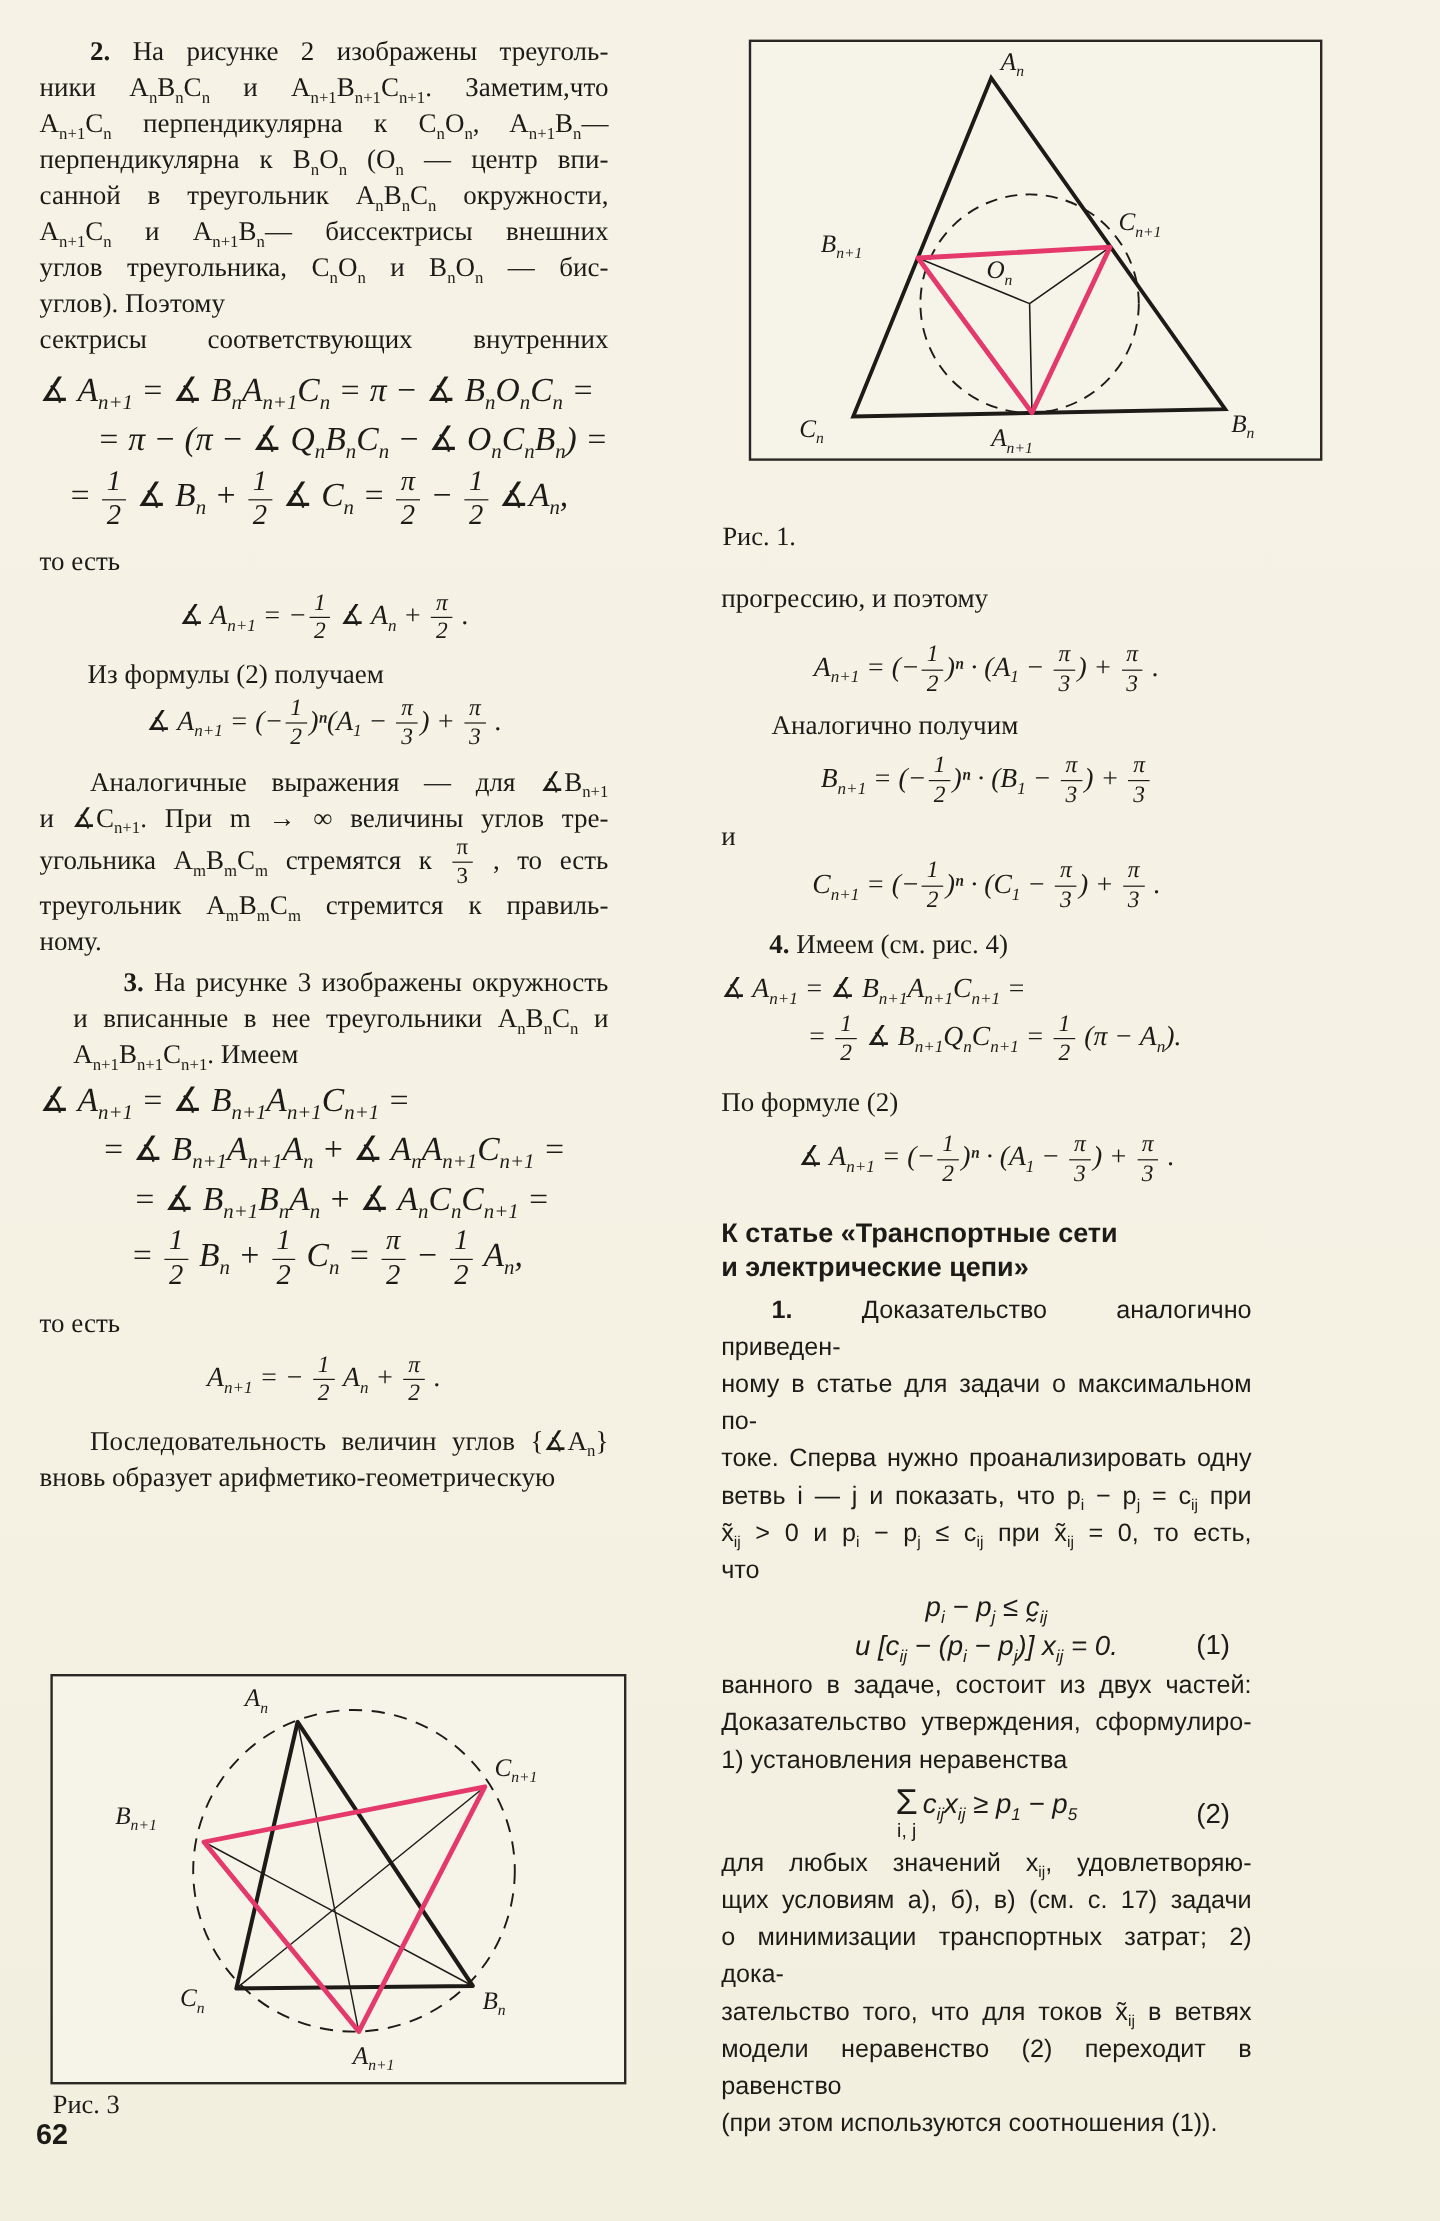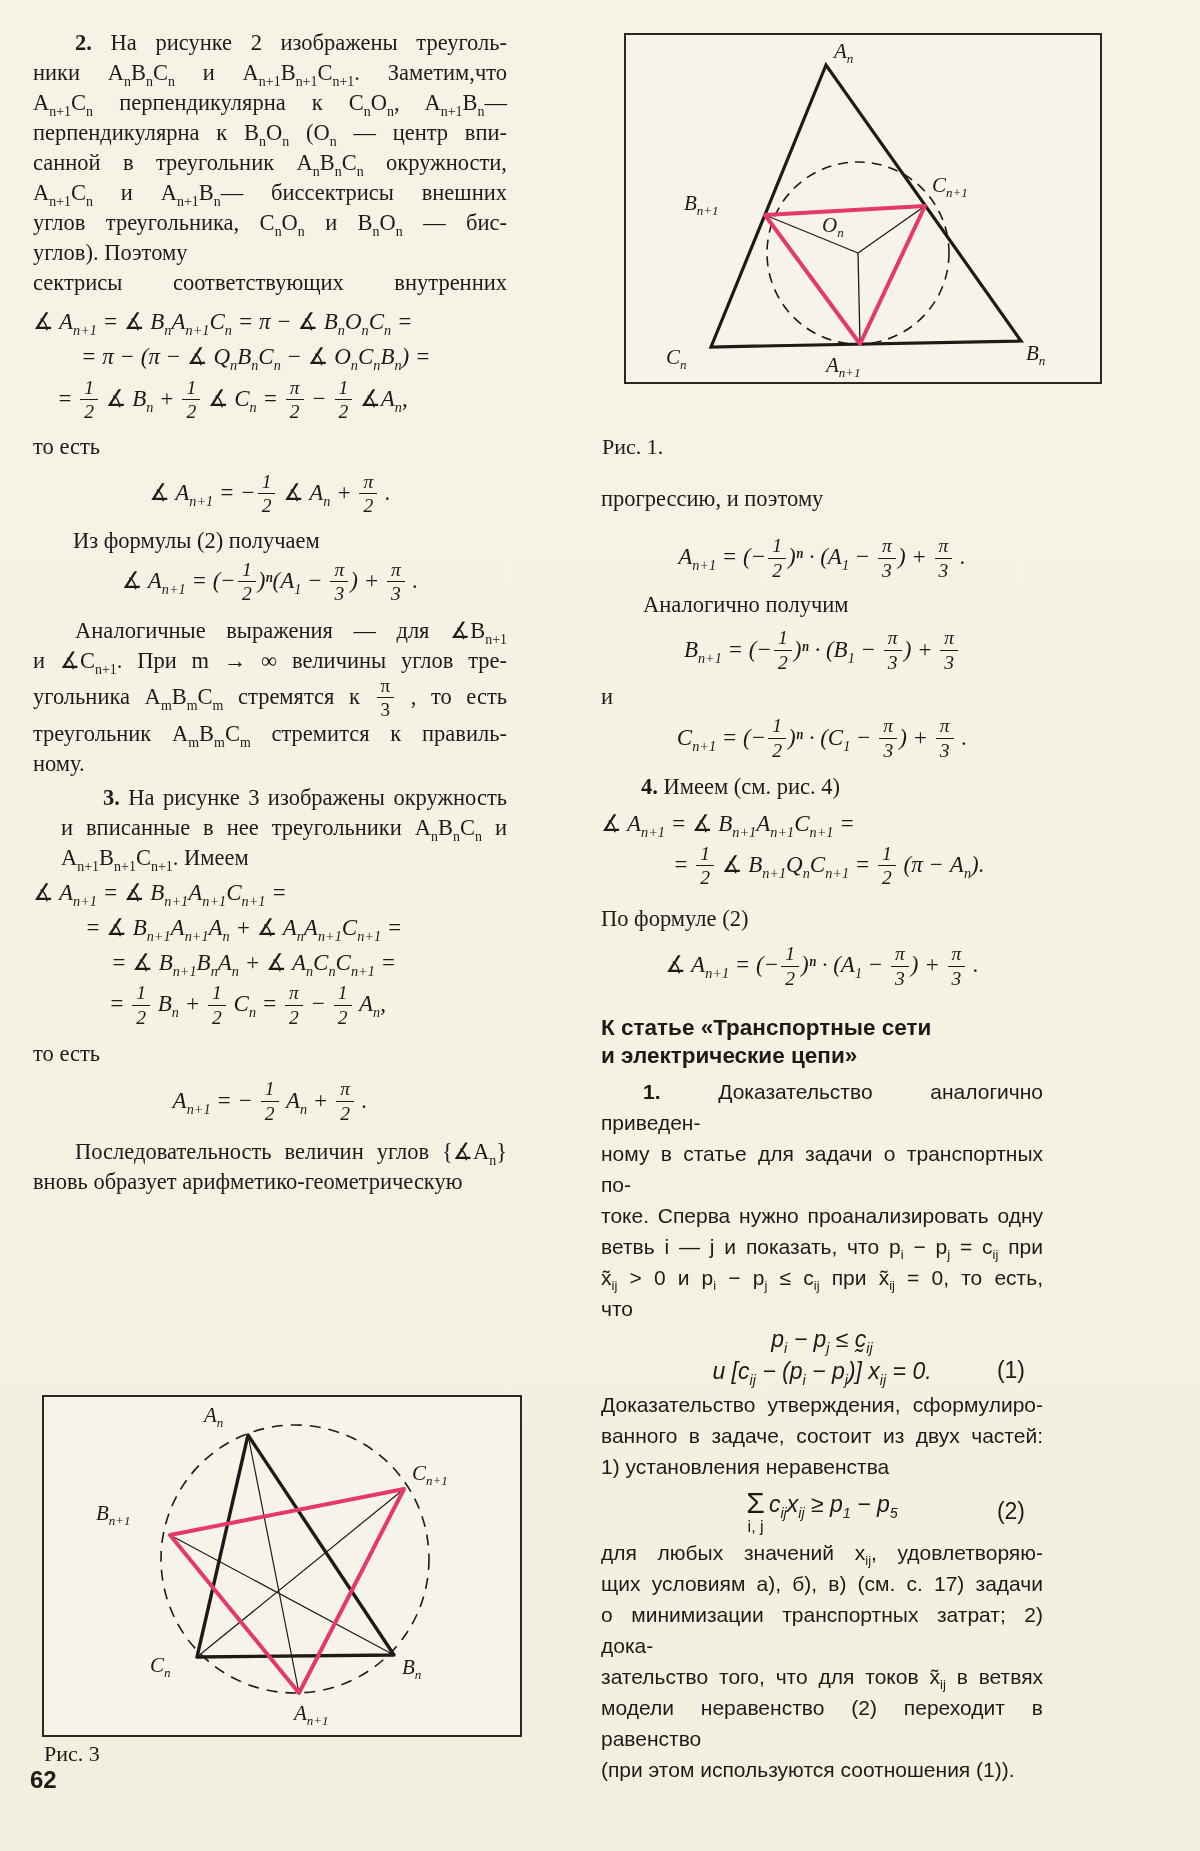--- a/index.html
+++ b/index.html
@@ -18,21 +18,21 @@
 
   .line { font-size:22.5px; line-height:30px; white-space:nowrap; }
   .just .line { white-space:normal; text-align:justify; text-align-last:justify; }
   .just .line.last { text-align-last:left; }
   .indent .line:first-child { text-indent:42px; }
   b { font-weight:bold; }
   sub { font-size:0.62em; line-height:0; letter-spacing:0; }
 
   
   .formula { font-size:23px; line-height:1.2; font-style:italic; margin:10px 0; }
-  .formula .line { font-size:23px; line-height:1.25; margin:6px 0; white-space:nowrap; }
+  .formula .line { font-size:28px; line-height:1.25; margin:6px 0; white-space:nowrap; }
   .fr { display:inline-block; vertical-align:-0.62em; text-align:center;
         font-size:0.85em; line-height:1; margin:0 2px; font-style:inherit; }
   .fr .fn { display:block; padding:0 4px 2px; border-bottom:1.6px solid currentColor; }
   .fr .fd { display:block; padding:2px 4px 0; }
   .ctr { text-align:center; }
   .eqb1 .line:nth-child(1){ margin-left:0; }
   .eqb1 .line:nth-child(2){ margin-left:48px; }
   .eqb1 .line:nth-child(3){ margin-left:24px; }
   .eqb2 .line:nth-child(1){ margin-left:0; }
   .eqb2 .line:nth-child(2){ margin-left:52px; }
@@ -187,39 +187,39 @@
       <span>∡ A<sub>n+1</sub> = (−<span class="fr"><span class="fn">1</span><span class="fd">2</span></span>)ⁿ · (A<sub>1</sub> − <span class="fr"><span class="fn">π</span><span class="fd">3</span></span>) + <span class="fr"><span class="fn">π</span><span class="fd">3</span></span> .</span>
     </div>
 
     <div class="sans sec-title" style="margin-top:26px;">
         <div class="line">К статье «Транспортные сети</div>
         <div class="line last">и электрические цепи»</div>
       </div>
 
     <div class="sans just indent" style="margin-top:6px;">
         <div class="line"><b>1.</b> Доказательство аналогично приведен-</div>
-        <div class="line">ному в статье для задачи о транспортных по-</div>
+        <div class="line">ному в статье для задачи о максимальном по-</div>
         <div class="line">токе. Сперва нужно проанализировать одну</div>
         <div class="line">ветвь i — j и показать, что p<sub>i</sub> − p<sub>j</sub> = c<sub>ij</sub> при</div>
         <div class="line">x̃<sub>ij</sub> &gt; 0 и p<sub>i</sub> − p<sub>j</sub> ≤ c<sub>ij</sub> при x̃<sub>ij</sub> = 0, то есть,</div>
         <div class="line last">что</div>
       </div>
 
     <div class="sans formula ctr plain" style="margin:2px 0;">
       <span style="font-style:italic;">p<sub>i</sub> − p<sub>j</sub> ≤ c̰<sub>ij</sub></span>
     </div>
 
     <div class="sans formula ctr plain numbered" style="margin:4px 0;">
       <span style="font-style:italic;">и  [c<sub>ij</sub> − (p<sub>i</sub> − p<sub>j</sub>)] x<sub>ij</sub> = 0.</span>
       <span class="eqnum">(1)</span>
     </div>
 
     <div class="sans just">
+        <div class="line">ванного в задаче, состоит из двух частей:</div>
         <div class="line">Доказательство  утверждения,  сформулиро-</div>
-        <div class="line">ванного в задаче, состоит из двух частей:</div>
         <div class="line last">1) установления неравенства</div>
       </div>
 
     <div class="sans formula ctr plain numbered" style="margin:6px 0 2px;">
       <span class="sigma">
         <span class="sig">Σ</span>
         <span class="ssub">i, j</span>
       </span><span style="font-style:italic;">c<sub>ij</sub>x<sub>ij</sub> ≥ p<sub>1</sub> − p<sub>5</sub></span>
       <span class="eqnum">(2)</span>
     </div>

